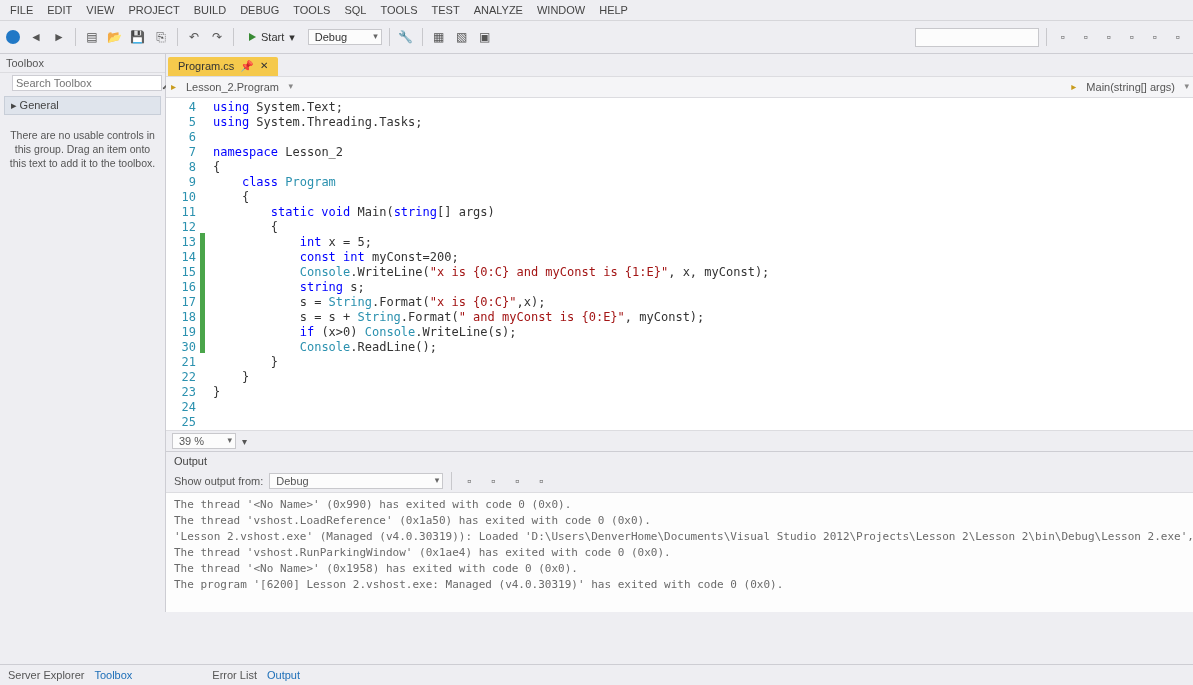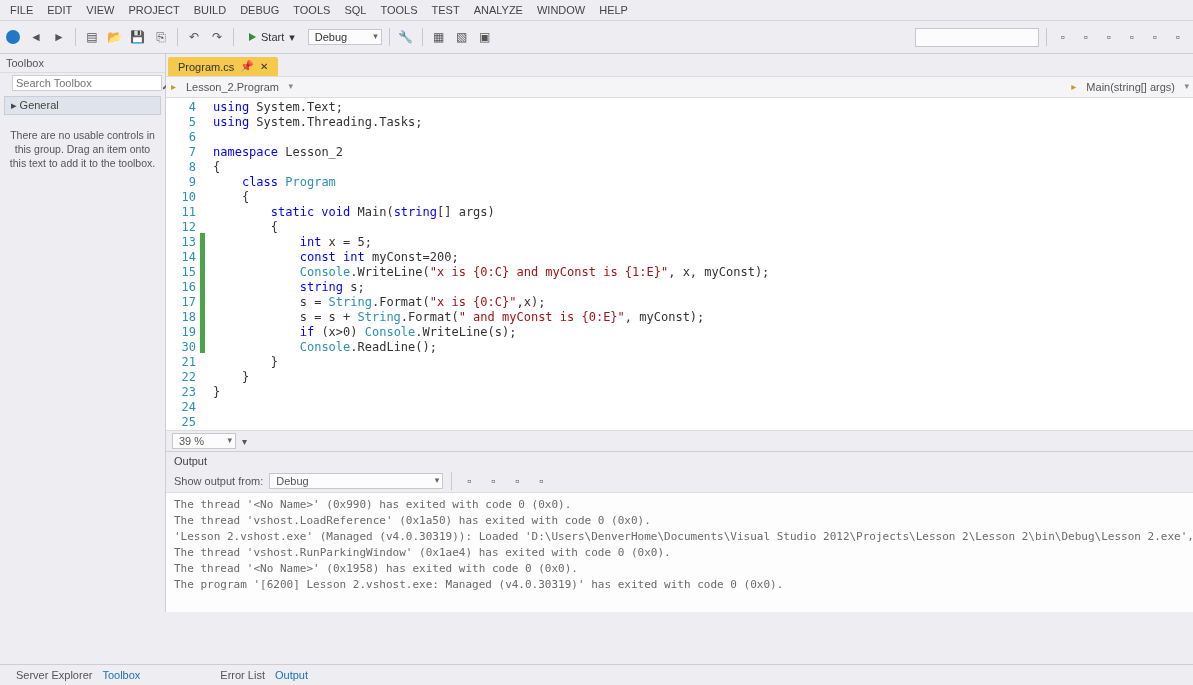--- a/index.html
+++ b/index.html
@@ -16,21 +16,21 @@
   .main{display:flex;height:calc(100% - 84px);}
   .left{width:165px;background:#eeeef2;border-right:1px solid #cdcdd3;display:flex;flex-direction:column;}
   .panel-title{background:#eeeef2;padding:3px 6px;font-size:11px;color:#555;border-bottom:1px solid #dcdce0;}
   .tool-search{display:flex;align-items:center;padding:2px 12px;}
   .tool-search input{flex:1;border:1px solid #cdcdd3;font-size:11px;padding:1px 3px;color:#888;}
   .tool-search .icon{width:16px;text-align:center;color:#1e6fb8;}
   .accordion{background:#dfe4ec;border:1px solid #c8ced8;padding:2px 6px;margin:3px 4px;font-size:11px;color:#444;}
   .toolmsg{padding:10px 8px;font-size:10.5px;color:#555;text-align:center;line-height:1.35;}
   .editor-col{flex:1;display:flex;flex-direction:column;min-width:0;}
   .doc-tabs{display:flex;background:#eeeef2;height:22px;align-items:flex-end;padding-left:2px;}
-  .doc-tab{background:#f5c94c;color:#333;padding:3px 10px;font-size:11px;border-top-left-radius:2px;border-top-right-radius:2px;display:flex;align-items:center;gap:6px;}
+  .doc-tab{background:#f5c94c;color:#333;padding:3px 10px;font-size:11px;border-top-left-radius:2px;border-top-right-radius:2px;display:flex;align-items:flex-start;gap:6px;}
   .doc-tab.active{background:#f5c94c;}
   .doc-tab .x{color:#333;font-size:10px;}
   .navbar{display:flex;background:#f5f5f7;border-top:1px solid #dcdce0;border-bottom:1px solid #dcdce0;height:20px;align-items:center;}
   .nav-dd{flex:0 0 auto;padding:2px 18px 2px 20px;font-size:11px;color:#555;position:relative;}
   .nav-dd::before{content:"▸";position:absolute;left:5px;top:2px;color:#c89b1c;font-size:10px;}
   .nav-dd::after{content:"▾";position:absolute;right:4px;top:2px;color:#888;font-size:9px;}
   .nav-spacer{flex:1;}
   .code-scroll{flex:1;background:#fff;overflow:auto;font-family:Consolas,monospace;font-size:12px;display:flex;}
   .gutter{width:30px;text-align:right;color:#2b91af;padding:2px 4px 0 0;user-select:none;background:#fff;}
   .gutter div{height:15px;line-height:15px;}
@@ -40,21 +40,21 @@
   .code{flex:1;padding:2px 0 0 8px;white-space:pre;line-height:15px;}
   .kw{color:#0000ff;}
   .type{color:#2b91af;}
   .str{color:#a31515;}
   .zoom{background:#eeeef2;border-top:1px solid #dcdce0;padding:2px 6px;font-size:10px;color:#555;display:flex;align-items:center;gap:6px;}
   .zoom .dd{min-width:40px;}
   .output{background:#eeeef2;border-top:1px solid #cdcdd3;display:flex;flex-direction:column;height:160px;}
   .output-title{padding:3px 8px;font-size:11px;color:#444;}
   .output-bar{display:flex;align-items:center;gap:6px;padding:2px 8px;font-size:11px;color:#555;}
   .output-body{flex:1;background:#fdfdfd;border-top:1px solid #dcdce0;font-family:Consolas,monospace;font-size:11px;color:#6a6a6a;padding:4px 8px;overflow:auto;white-space:pre;line-height:1.45;}
-  .statusbar{position:fixed;bottom:0;left:0;right:0;height:20px;background:#eeeef2;border-top:1px solid #cdcdd3;display:flex;align-items:center;gap:10px;padding:0 16px;font-size:11px;color:#555;}
+  .statusbar{position:fixed;bottom:0;left:0;right:0;height:20px;background:#eeeef2;border-top:1px solid #cdcdd3;display:flex;align-items:center;gap:10px;padding:0 8px;font-size:11px;color:#555;}
   .statusbar a{color:#1e6fb8;text-decoration:none;}
   .blue-circle{width:14px;height:14px;border-radius:50%;background:#2178c6;display:inline-block;margin-right:2px;}
 </style>
 </head>
 <body>
 
 <div class="menubar" id="menubar">
     <span>FILE</span>
     <span>EDIT</span>
     <span>VIEW</span>

